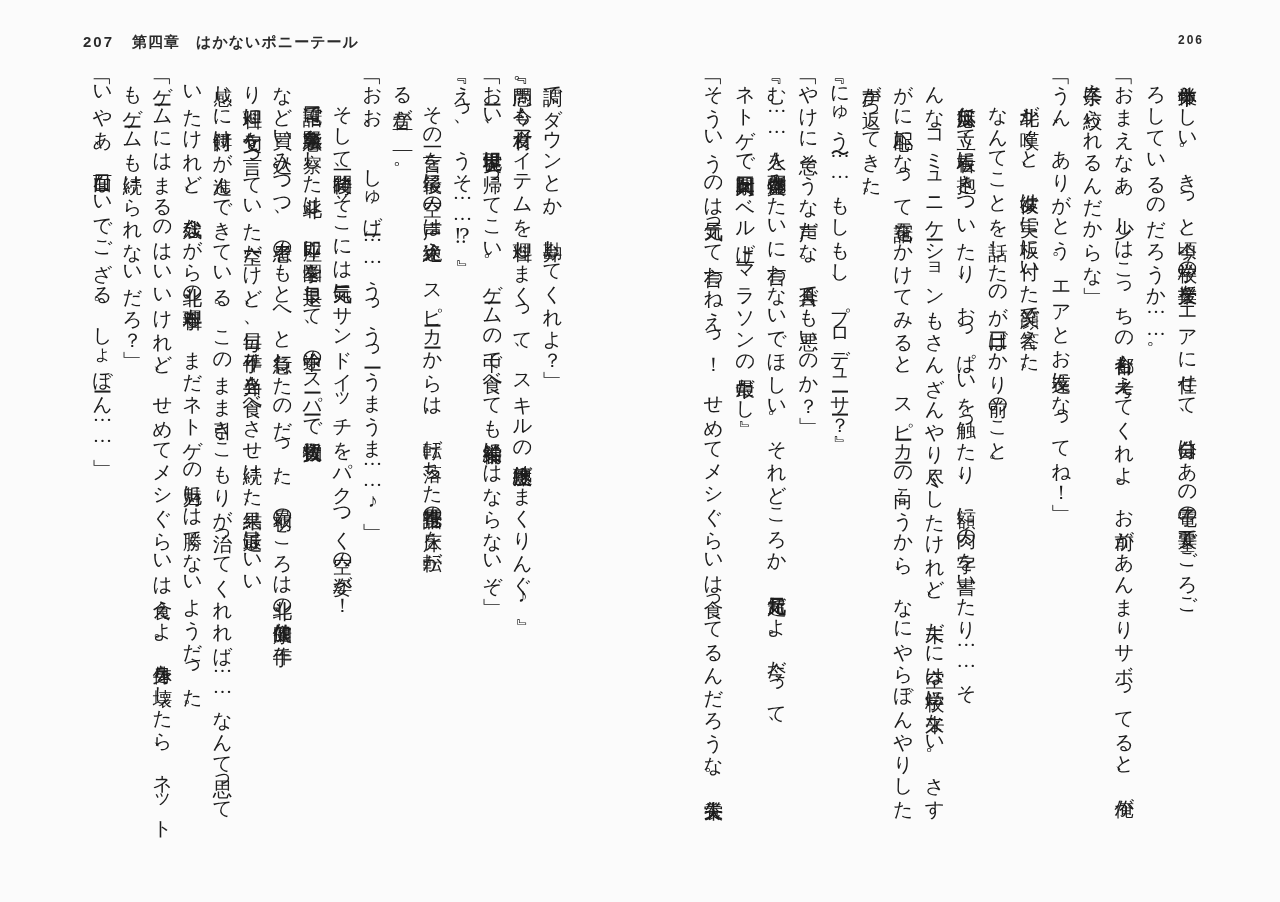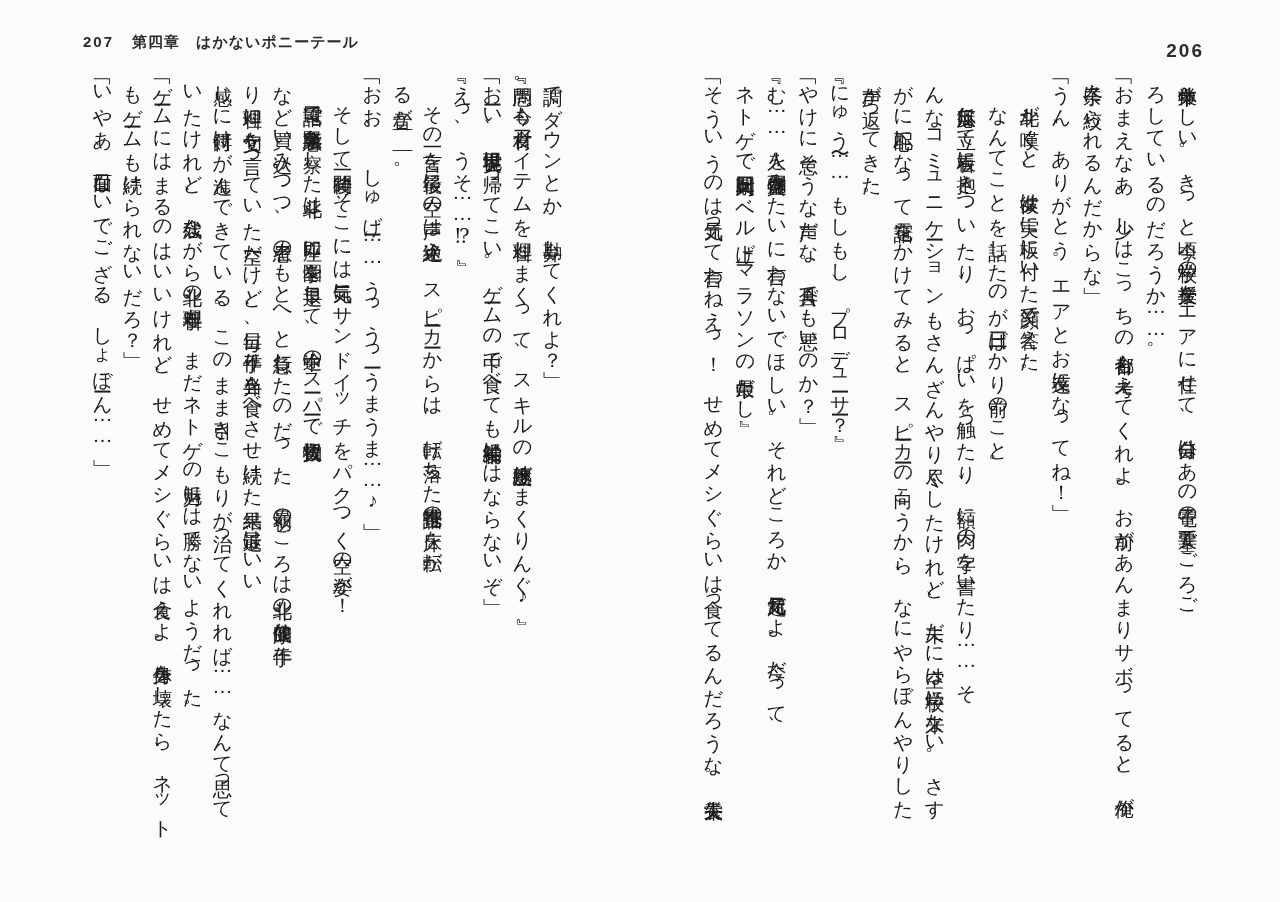--- a/index.html
+++ b/index.html
@@ -35,24 +35,24 @@
     color: #2b2b2b;
     letter-spacing: 1px;
     white-space: nowrap;
   }
   .running-head .folio-num {
     margin-right: 18px;
     letter-spacing: 2px;
   }
   .folio-right {
     position: absolute;
-    top: 40px;
+    top: 33px;
     right: 76px;
     font-family: "Liberation Sans", "DejaVu Sans", sans-serif;
-    font-size: 19px;
+    font-size: 12px;
     font-weight: 600;
     letter-spacing: 2px;
     color: #2b2b2b;
   }
 
   .vtext {
     position: absolute;
     top: 72px;
     height: 818px;
     writing-mode: vertical-rl;

